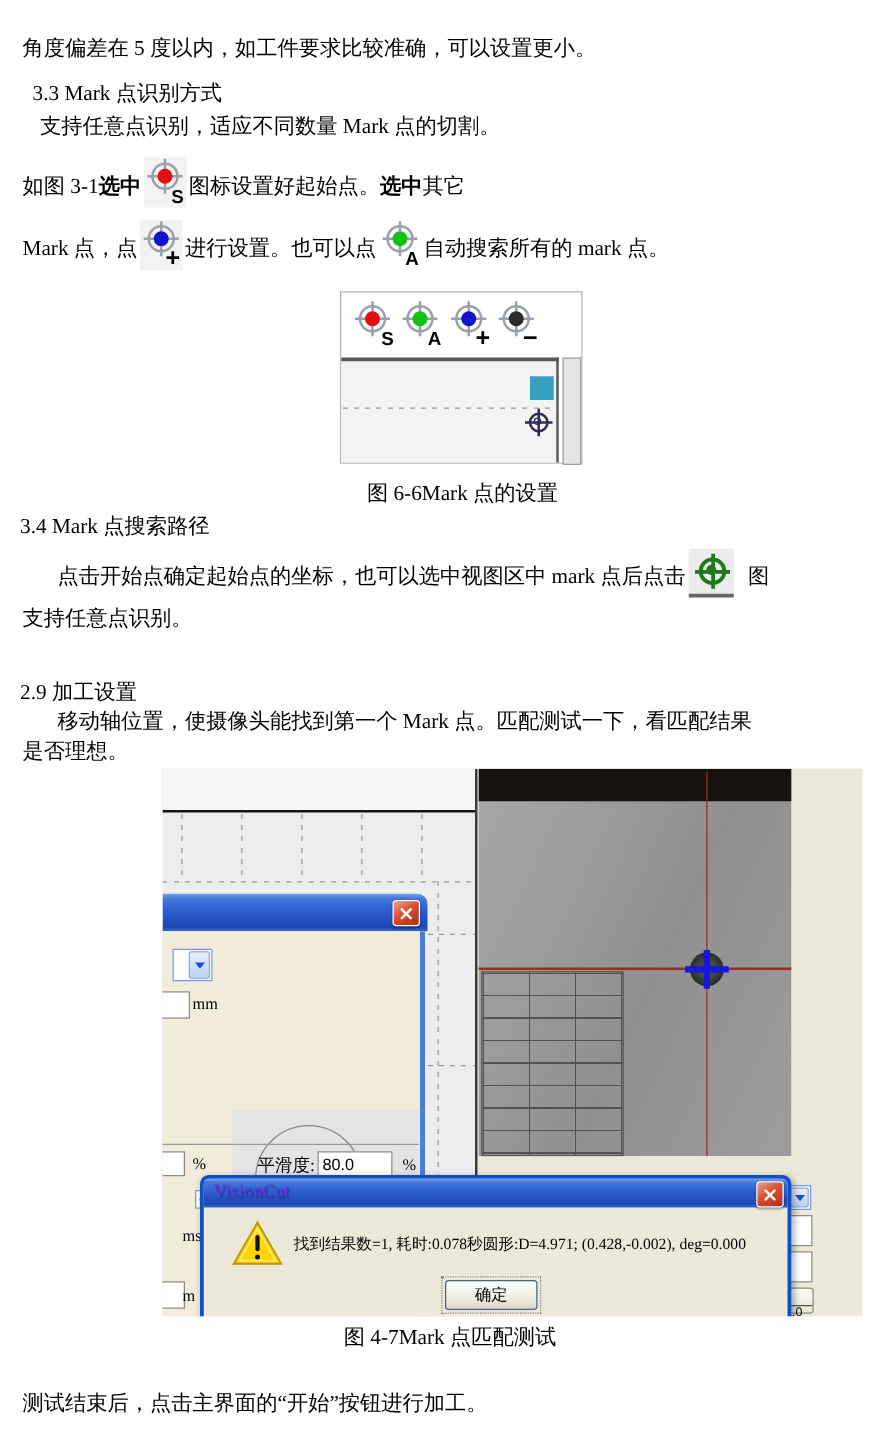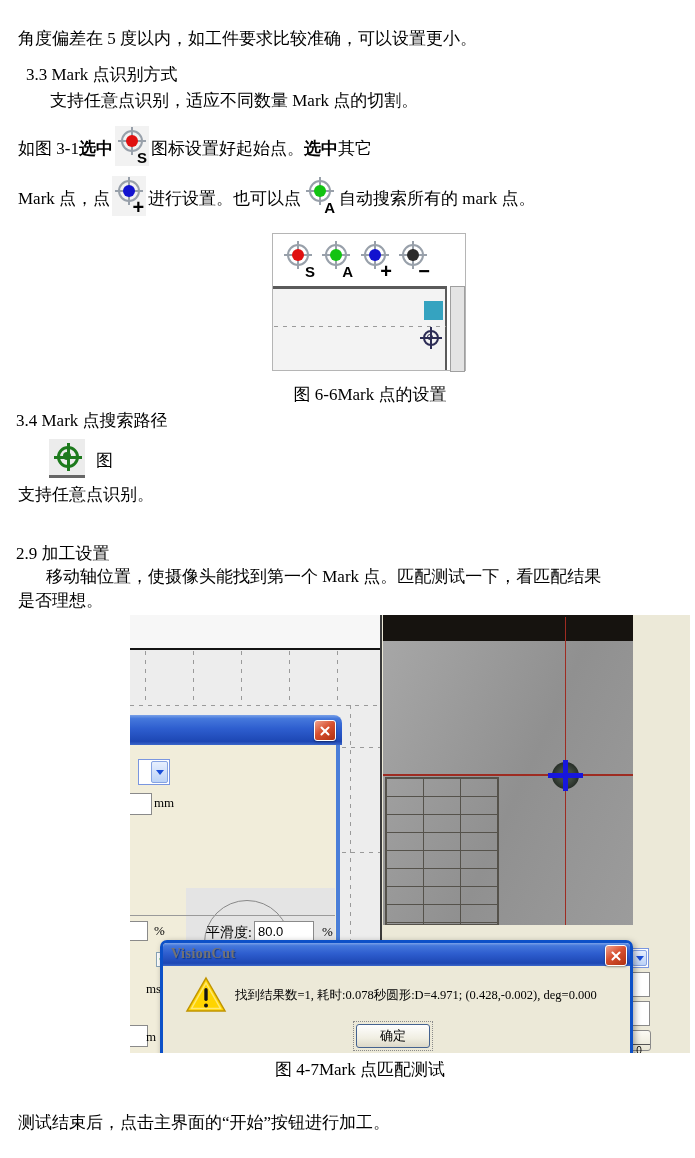--- a/index.html
+++ b/index.html
@@ -92,38 +92,38 @@
   .cam-mark::before{content:"";position:absolute;left:-4px;right:-4px;top:11px;height:5px;background:#1717dd;}
   .cam-mark::after{content:"";position:absolute;top:-2px;bottom:-2px;left:11px;width:5px;background:#1717dd;}
 
   .rpanel-box{position:absolute;background:#fff;border:1px solid #8a8a8a;}
   .rbtn{position:absolute;background:linear-gradient(#fbfaf4,#e9e6d4);border:1px solid #8a8a8a;border-radius:3px;}
 
   .msgbox{position:absolute;left:30px;top:325px;width:467px;height:113px;background:#ece9d8;
     border:3px solid #0c50c8;border-radius:7px 7px 0 0;box-shadow:2px 2px 6px rgba(0,0,0,.35);}
   .msg-title{position:absolute;left:0;top:0;right:0;height:23px;border-radius:4px 4px 0 0;
     background:linear-gradient(180deg,#7aa1e8 0%,#4578dc 12%,#2e5ecf 45%,#1d47b4 88%,#3c67ca 100%);}
-  .msg-title-text{position:absolute;left:8px;top:3px;color:#737373;font-weight:bold;font-size:14px;
+  .msg-title-text{position:absolute;left:8px;top:3px;color:#6d28d9;font-weight:normal;font-size:14px;
     text-shadow:1px 1px 1px #123a8a;letter-spacing:.5px;}
   .msg-text{position:absolute;left:72px;top:44px;font-size:12.5px;white-space:nowrap;}
   .warn{position:absolute;left:22px;top:33px;}
   .okwrap{position:absolute;left:190px;top:78px;padding:2px;border:1px dotted #8a8a8a;}
   .okbtn{width:72px;height:22px;background:linear-gradient(#fefefe,#f0eee2 60%,#dcd8c8);
     border:1px solid #44628f;border-radius:3px;font-size:13px;text-align:center;line-height:21px;
     font-family:"Liberation Serif",serif;}
   b{font-weight:bold;}
 </style>
 </head>
 <body>
 
 <div class="page">
 
   <div class="t" style="left:18px;top:28px">角度偏差在 5 度以内，如工件要求比较准确，可以设置更小。</div>
   <div class="t" style="left:26px;top:64px">3.3 Mark 点识别方式</div>
-  <div class="t" style="left:50px;top:90px">支持任意点识别，适应不同数量 Mark 点的切割。</div>
+  <div class="t" style="left:32px;top:90px">支持任意点识别，适应不同数量 Mark 点的切割。</div>
 
   <div class="iconline" style="left:18px;top:122px;height:44px">
     <span class="txt">如图 3-1 </span>
       <b class="txt">选中</b>
     <span class="mbtn">
       <span class="ring"></span>
       <span class="dot" style="background: rgb(224, 16, 16);"></span>
       <span class="ilbl">S</span>
     </span>
     <span class="txt">图标设置好起始点。</span>
@@ -175,20 +175,21 @@
       <span class="cring">
           <span class="inner"></span>
         </span>
     </span>
     <div class="f36scroll"></div>
   </div>
   <div class="cap" style="left:240px;top:383px;width:260px">图 6-6Mark 点的设置</div>
 
   <div class="t" style="left:16px;top:410px">3.4 Mark 点搜索路径</div>
   <div class="iconline" style="left:46px;top:438px;height:40px">
+    <span class="txt">点击开始点确定起始点的坐标，也可以选中视图区中 mark 点后点击</span>
     <span class="startbtn">
       <span class="gring"></span>
       <span class="gdot"></span>
     </span>
     <span class="txt" style="margin-left:8px">图</span>
   </div>
   <div class="t" style="left:18px;top:484px">支持任意点识别。</div>
 
   <div class="t" style="left:16px;top:543px">2.9 加工设置</div>
   <div class="t" style="left:46px;top:566px">移动轴位置，使摄像头能找到第一个 Mark 点。匹配测试一下，看匹配结果</div>

